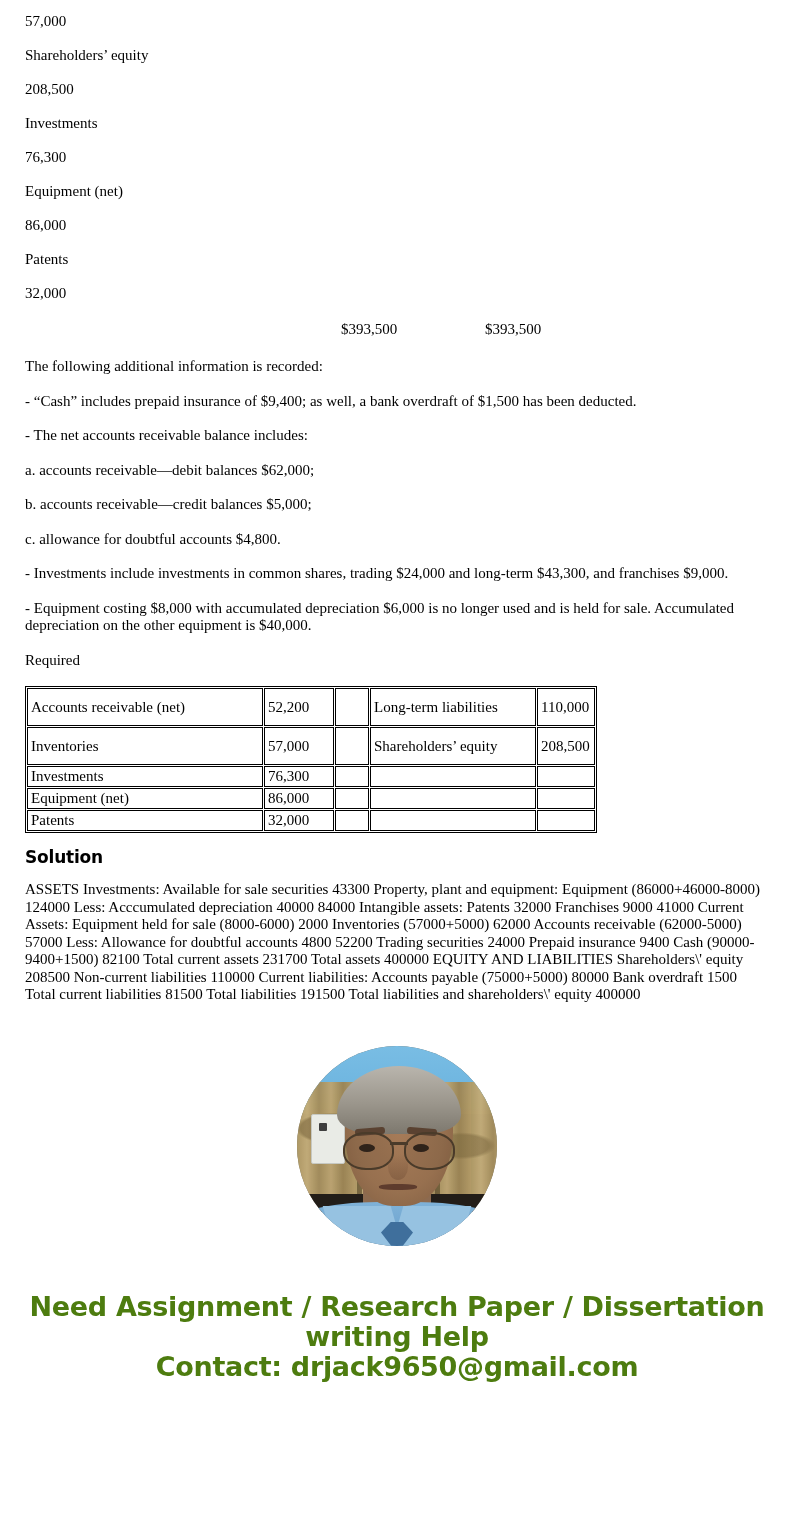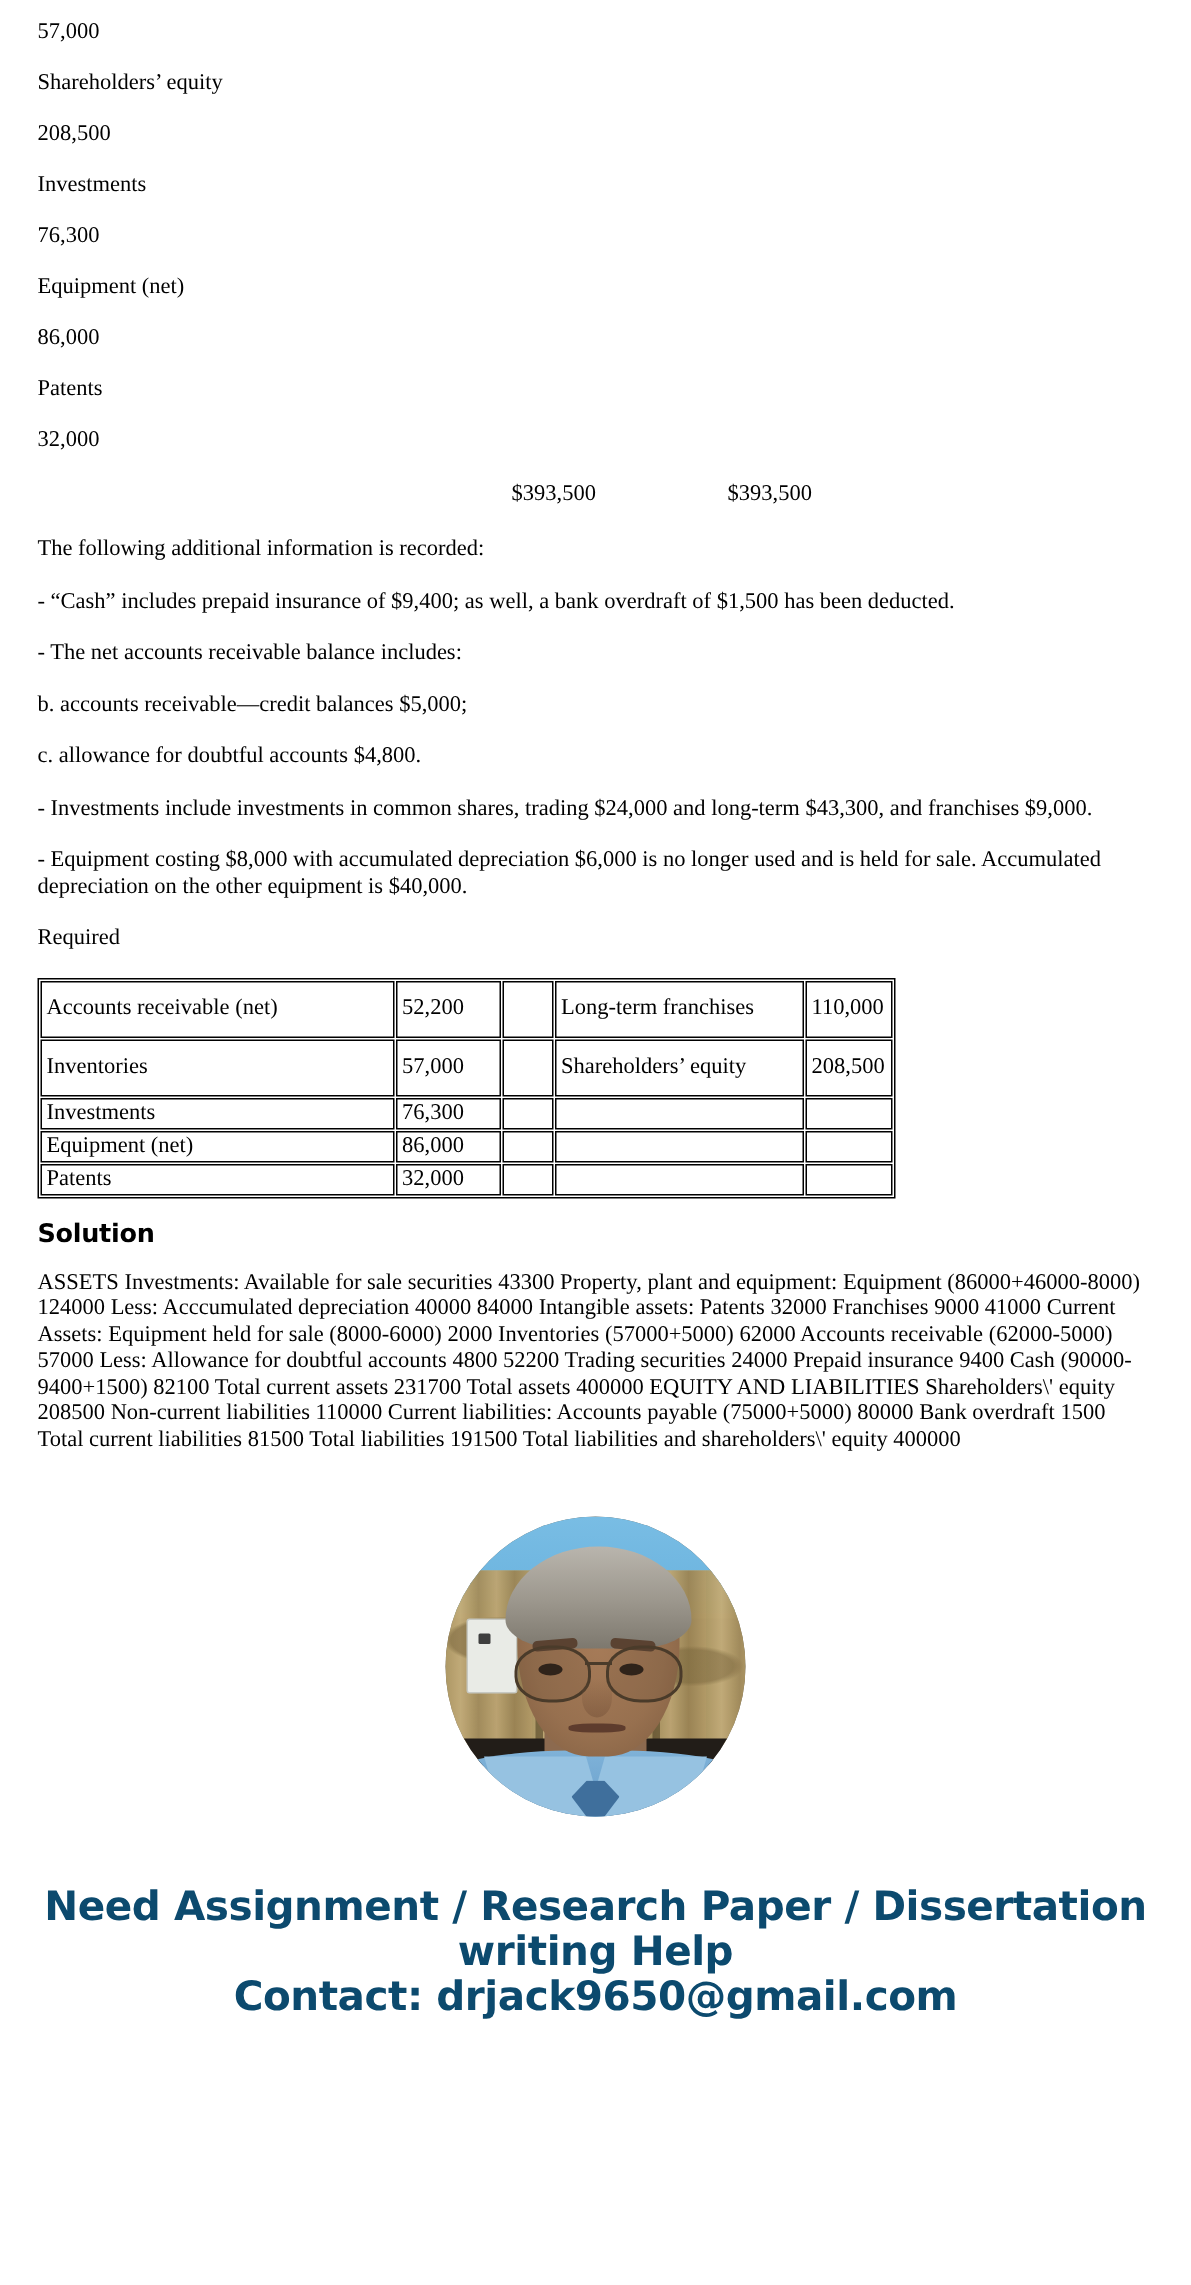--- a/index.html
+++ b/index.html
@@ -226,21 +226,21 @@
 
   
   .promo {
     margin-top: 46px;
     text-align: center;
     font-family: "DejaVu Sans", "Liberation Sans", sans-serif;
     font-weight: bold;
     font-size: 27px;
     line-height: 30px;
     letter-spacing: -0.3px;
-    color: #0c4a6e;
+    color: #4d7c0f;
     padding-bottom: 28px;
   }
   .promo .line2 { display: block; }
   .promo .line3 { display: block; }
 </style>
 </head>
 <body>
 
 <div class="page">
 
@@ -257,35 +257,36 @@
   </div>
 
   <div class="totals-row">
     <span class="total-a">$393,500</span>
     <span class="total-b">$393,500</span>
   </div>
 
   <p class="para">The following additional information is recorded:</p>
   <p class="para">- “Cash” includes prepaid insurance of $9,400; as well, a bank overdraft of $1,500 has been deducted.</p>
   <p class="para">- The net accounts receivable balance includes:</p>
+  <p class="para">a. accounts receivable—debit balances $62,000;</p>
   <p class="para">b. accounts receivable—credit balances $5,000;</p>
   <p class="para">c. allowance for doubtful accounts $4,800.</p>
   <p class="para">- Investments include investments in common shares, trading $24,000 and long-term $43,300, and franchises $9,000.</p>
   <p class="para">- Equipment costing $8,000 with accumulated depreciation $6,000 is no longer used and is held for sale. Accumulated depreciation on the other equipment is $40,000.</p>
 
   <p class="para">Required</p>
 
   <div class="fin-table-wrap">
     <table class="fin-table">
       <tbody>
         <tr class="tall">
           <td class="c-label">Accounts receivable (net)</td>
           <td class="c-amount">52,200</td>
           <td class="c-gap"></td>
-          <td class="c-label2">Long-term franchises</td>
+          <td class="c-label2">Long-term liabilities</td>
           <td class="c-amount2">110,000</td>
         </tr>
         <tr class="tall">
           <td class="c-label">Inventories</td>
           <td class="c-amount">57,000</td>
           <td class="c-gap"></td>
           <td class="c-label2">Shareholders’ equity</td>
           <td class="c-amount2">208,500</td>
         </tr>
         <tr class="short">

